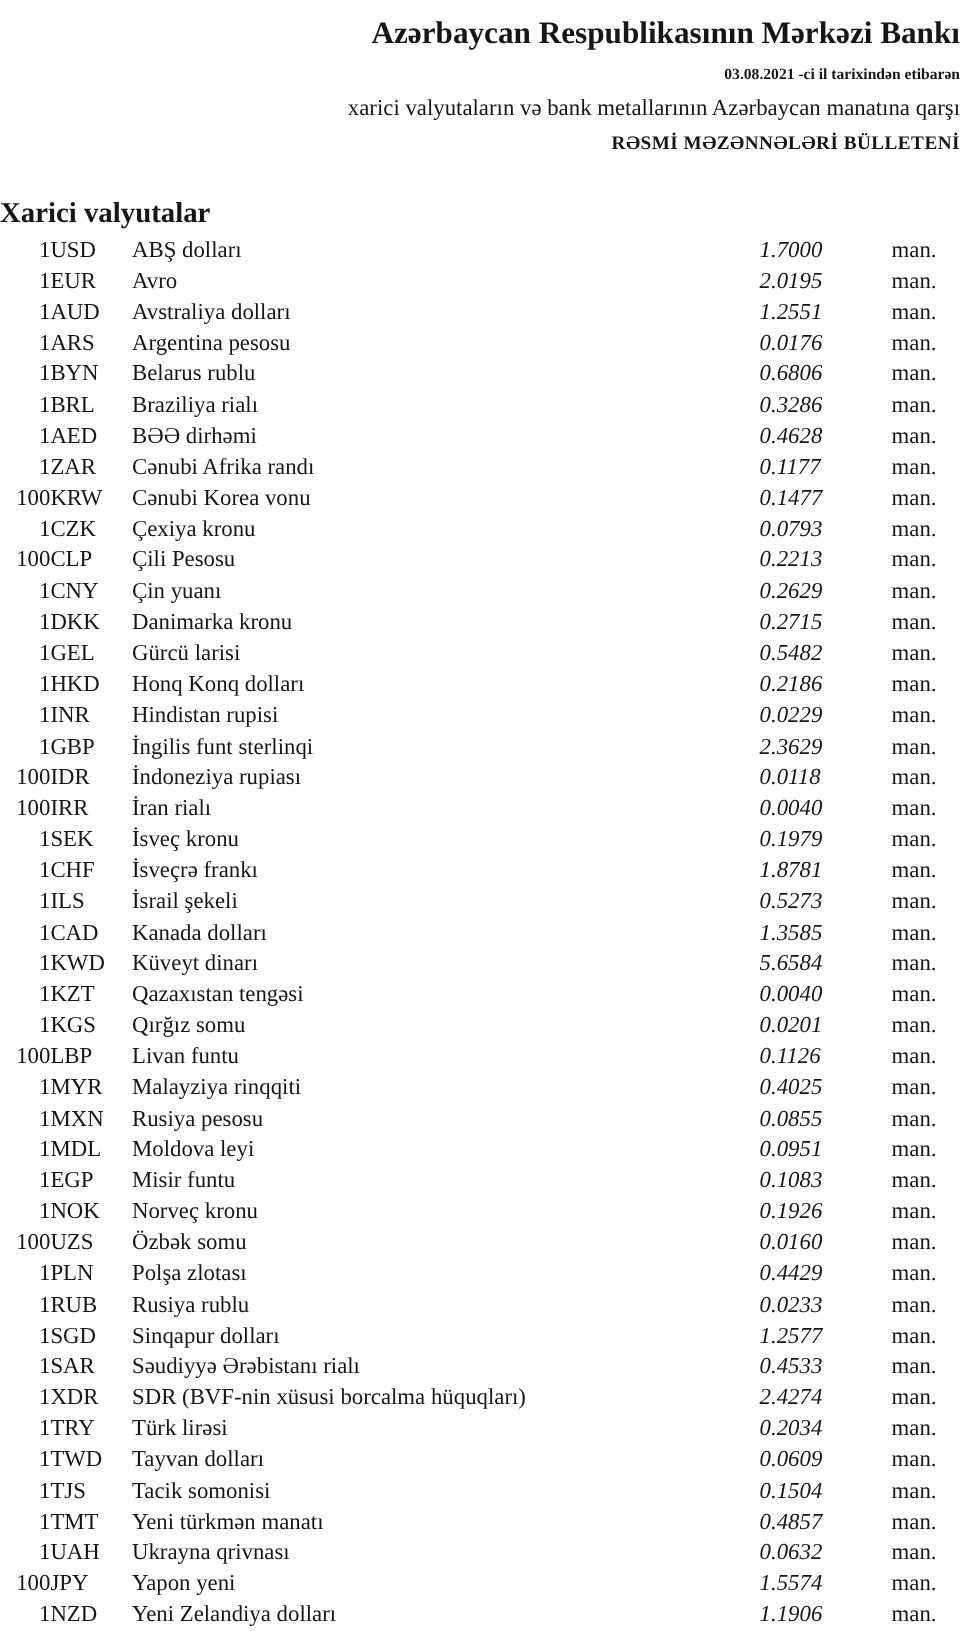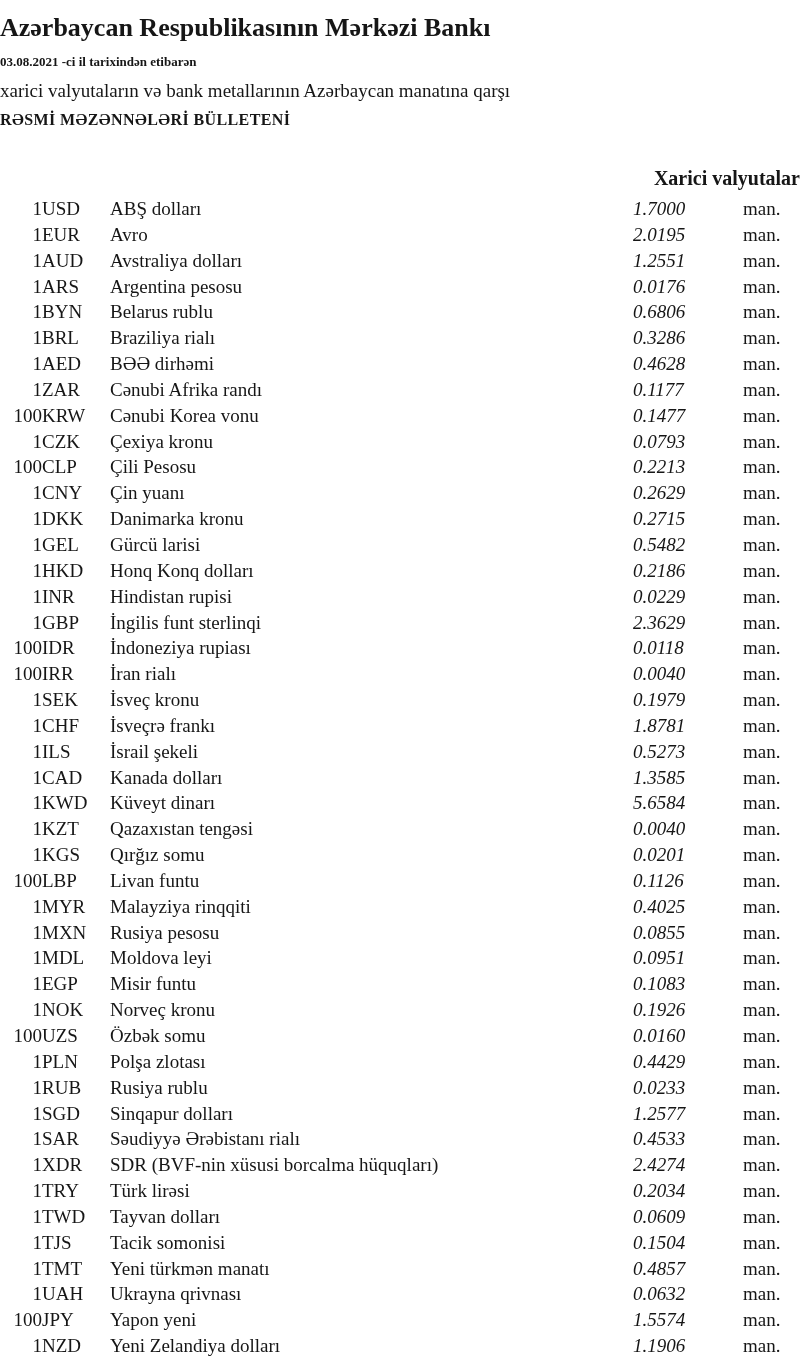--- a/index.html
+++ b/index.html
@@ -11,21 +11,21 @@
   }
   .page {
     width: 800px;
     height: 1359px;
     margin: 0 auto;
     background: #ffffff;
     overflow: hidden;
     box-sizing: border-box;
   }
   header {
-    text-align: left;
+    text-align: right;
     padding-top: 12px;
   }
   .title {
     font-size: 26px;
     font-weight: bold;
     line-height: 32px;
   }
   .date-line {
     font-size: 13px;
     font-weight: bold;
@@ -39,22 +39,22 @@
     margin-top: 3px;
   }
   .bulletin-title {
     font-size: 16px;
     font-weight: bold;
     line-height: 27px;
     margin-top: 2px;
     letter-spacing: 0.4px;
   }
   .section-title {
-    text-align: right;
-    font-size: 20px;
+    text-align: left;
+    font-size: 24px;
     font-weight: bold;
     line-height: 26px;
     margin-top: 32px;
   }
   .rates-table {
     margin-top: 5px;
   }
   .row {
     display: flex;
     align-items: baseline;

